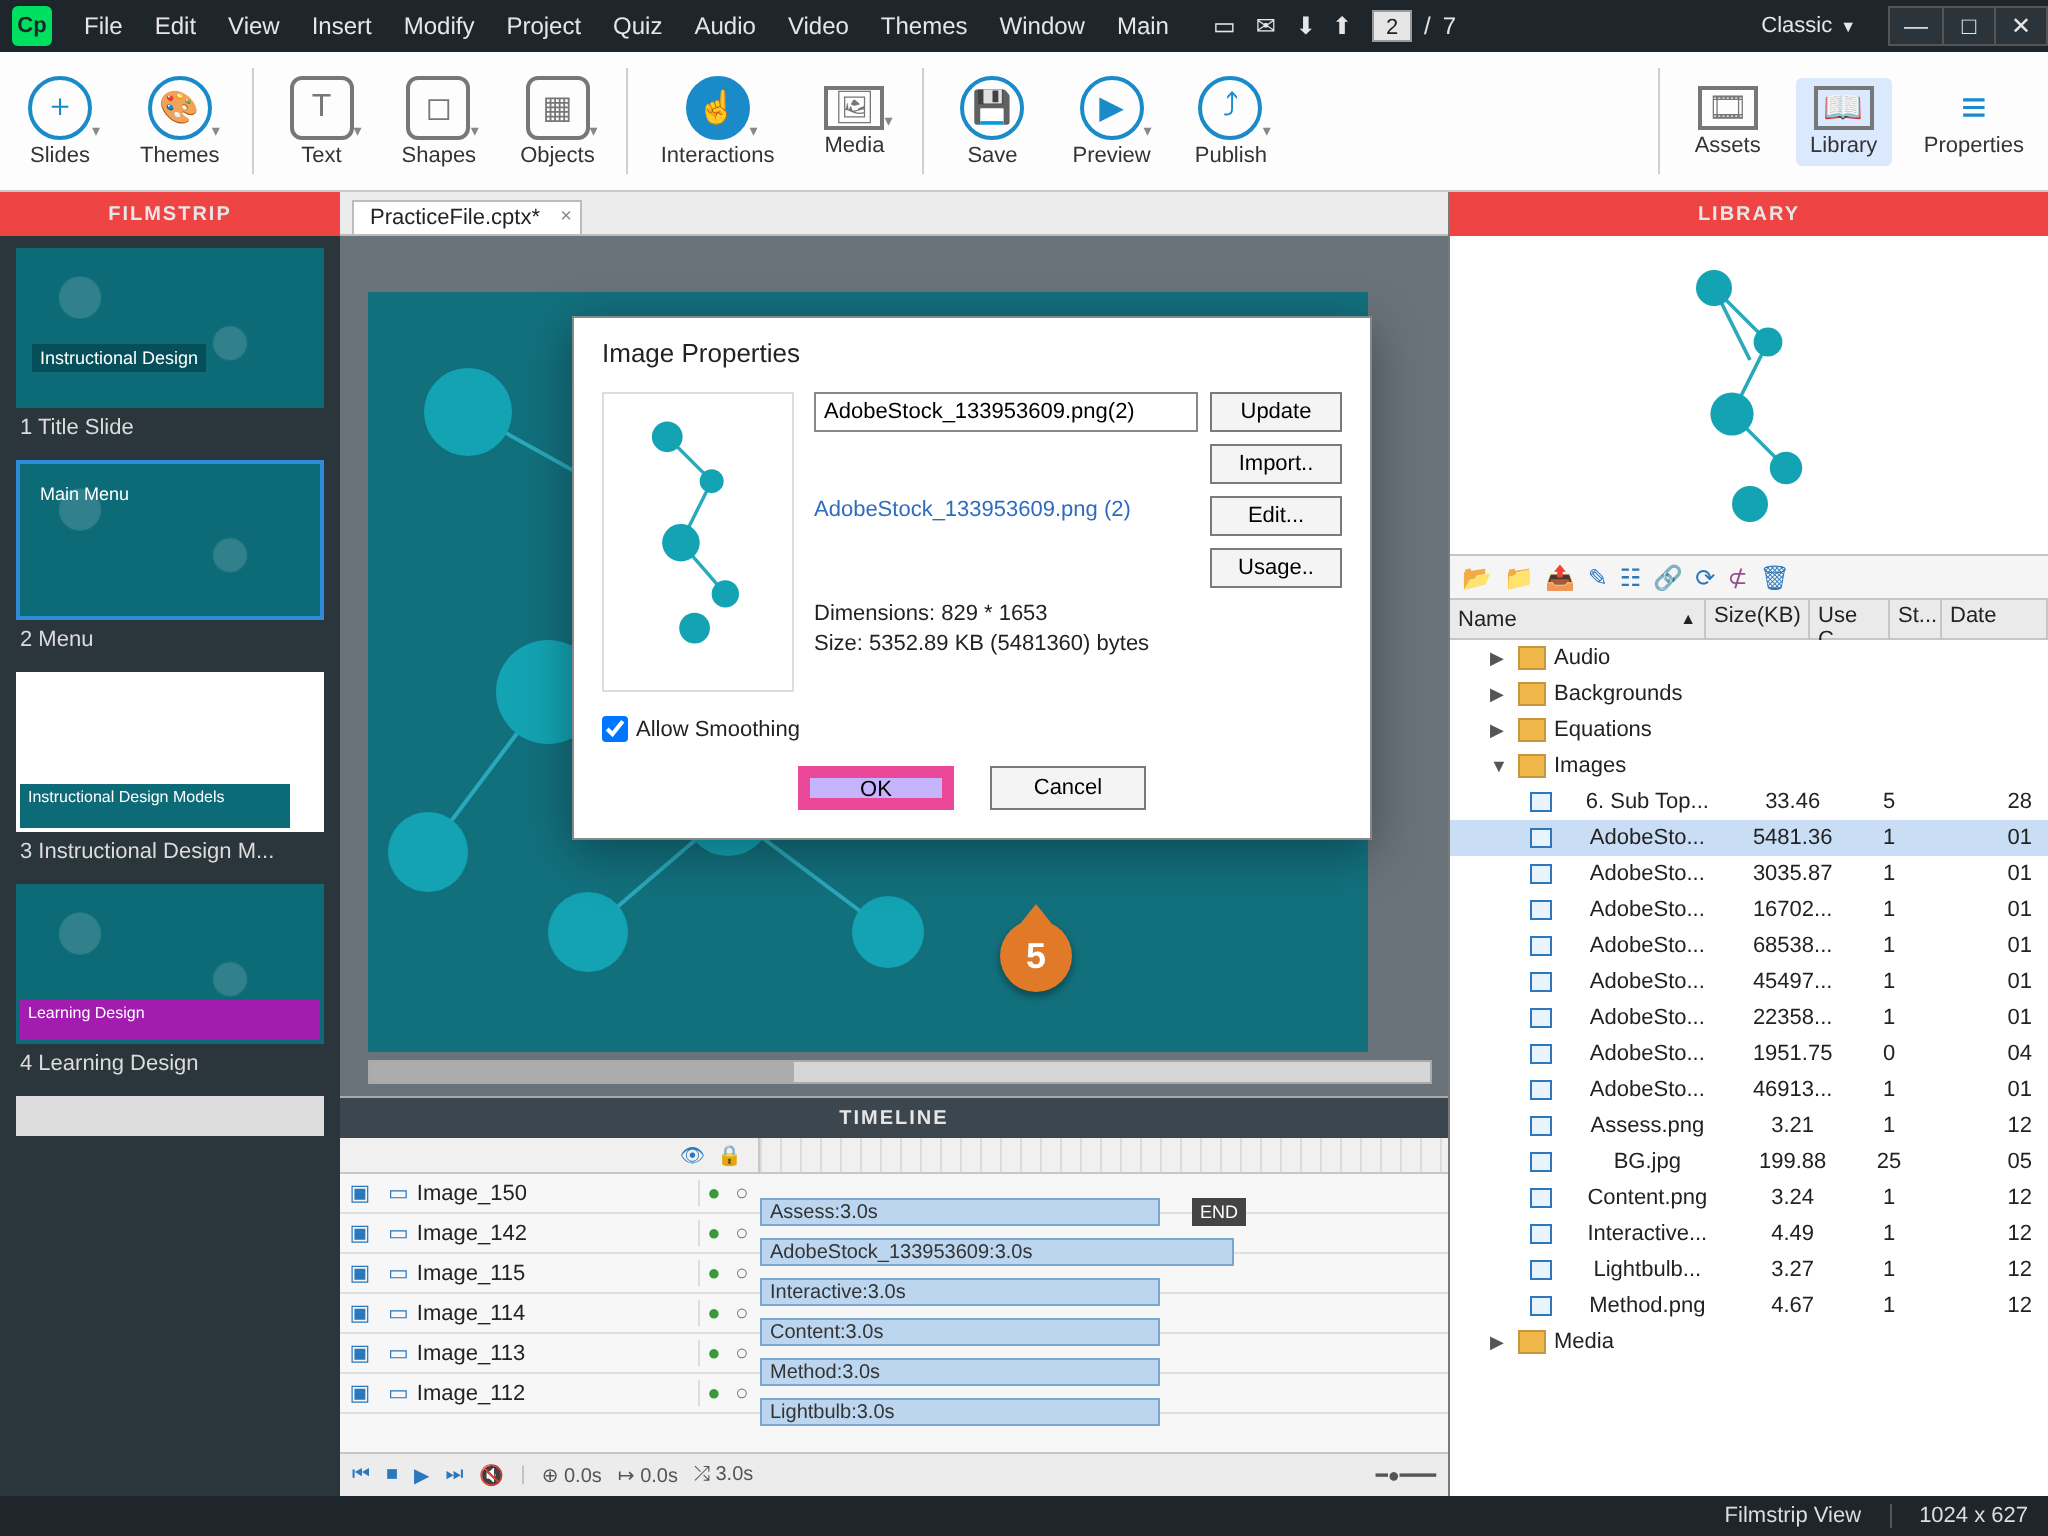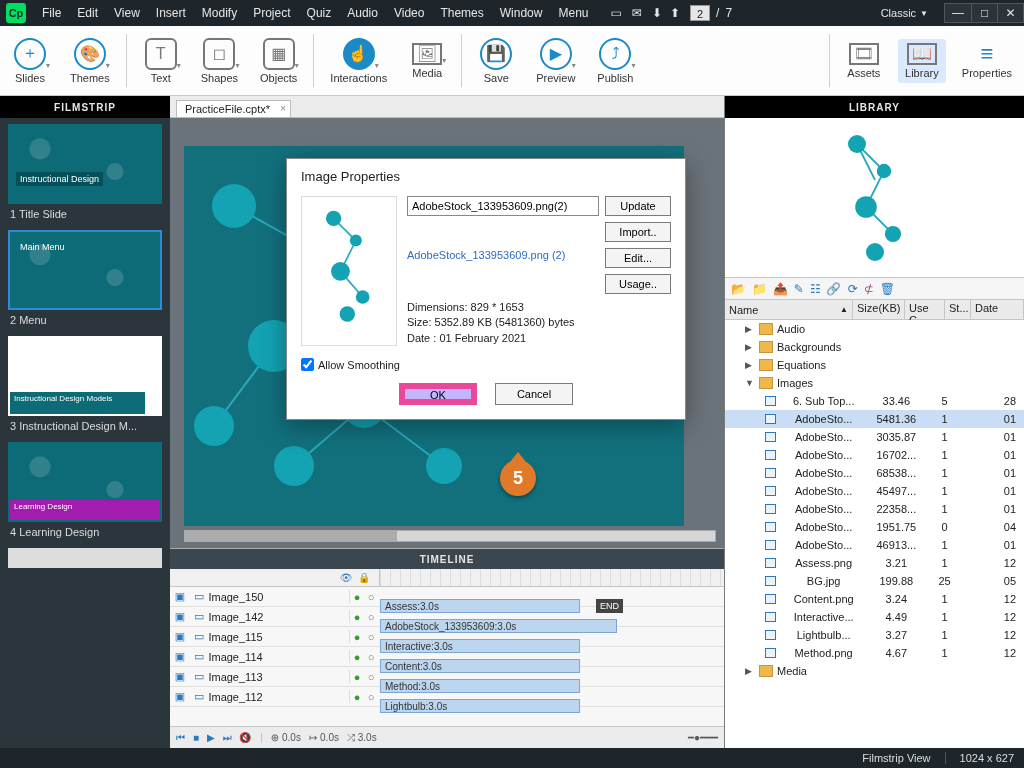--- a/index.html
+++ b/index.html
@@ -25,21 +25,21 @@
 .rbutton.active { background:#dbe9ff;}
 .ricon { width:32px; height:32px; border:2px solid #1a8ac9; border-radius:50%; display:flex; align-items:center; justify-content:center; color:#1a8ac9; font-size:16px; position:relative;}
 .ricon.rect{border-radius:6px; border:2px solid #777; color:#777;}
 .ricon .dd { position:absolute; right:-6px; bottom:-2px; font-size:8px; color:#888;}
 .ricon.square{border-radius:0; width:30px; height:22px;}
 .ribbon-flex{flex:1;}
 
 
 .main { flex:1; display:flex; min-height:0; }
 .filmstrip { width:170px; background:#2b353c; display:flex; flex-direction:column; }
-.panel-title { height:22px; background:#000000; color:#e6e6e6; font-size:10px; font-weight:bold; letter-spacing:1px; display:flex; align-items:center; justify-content:center; }
+.panel-title { height:22px; background:#ef4444; color:#e6e6e6; font-size:10px; font-weight:bold; letter-spacing:1px; display:flex; align-items:center; justify-content:center; }
 .filmstrip-scroll { flex:1; overflow-y:auto; padding:6px 8px; }
 .thumb-wrap { margin-bottom:10px; }
 .thumb { width:100%; height:80px; background:#0a646e; border:2px solid transparent; position:relative; overflow:hidden; }
 .thumb.selected { border-color:#2e8bd8; }
 .thumb-label { color:#dcdcdc; font-size:11px; padding:4px 2px 0; }
 .thumb .decor { position:absolute; inset:0; background:
   radial-gradient(circle at 20% 30%, rgba(255,255,255,.15) 0 10px, transparent 11px),
   radial-gradient(circle at 70% 60%, rgba(255,255,255,.15) 0 8px, transparent 9px);
 }
 .thumb.white{background:#fff;}
@@ -151,21 +151,21 @@
         <span class="menu-item">Edit</span>
         <span class="menu-item">View</span>
         <span class="menu-item">Insert</span>
         <span class="menu-item">Modify</span>
         <span class="menu-item">Project</span>
         <span class="menu-item">Quiz</span>
         <span class="menu-item">Audio</span>
         <span class="menu-item">Video</span>
         <span class="menu-item">Themes</span>
         <span class="menu-item">Window</span>
-        <span class="menu-item">Menu</span>
+        <span class="menu-item">Main</span>
       </div>
     <div style="width:14px"></div>
     <span>▭</span>
     <span style="width:10px"></span>
     <span>✉</span>
     <span style="width:10px"></span>
     <span>⬇</span>
     <span style="width:8px"></span>
     <span>⬆</span>
     <span style="width:10px"></span>
@@ -653,21 +653,20 @@
         <div style="display:flex; gap:10px; align-items:flex-start;">
           <div class="dlg-link" style="flex:1">AdobeStock_133953609.png (2)</div>
           <div style="display:flex;flex-direction:column;gap:6px;">
             <button class="dlg-btn">Edit...</button>
             <button class="dlg-btn">Usage..</button>
           </div>
         </div>
         <div class="dlg-meta">
           <div>Dimensions: 829 * 1653</div>
           <div>Size: 5352.89 KB (5481360) bytes</div>
-          <div>Date : 01 February 2021</div>
         </div>
       </div>
     </div>
     <label class="dlg-check">
       <input type="checkbox" checked="" style=""> 
         <span>Allow Smoothing</span>
     </label>
     <div class="dlg-actions">
       <button class="dlg-btn primary">OK</button>
       <button class="dlg-btn">Cancel</button>

